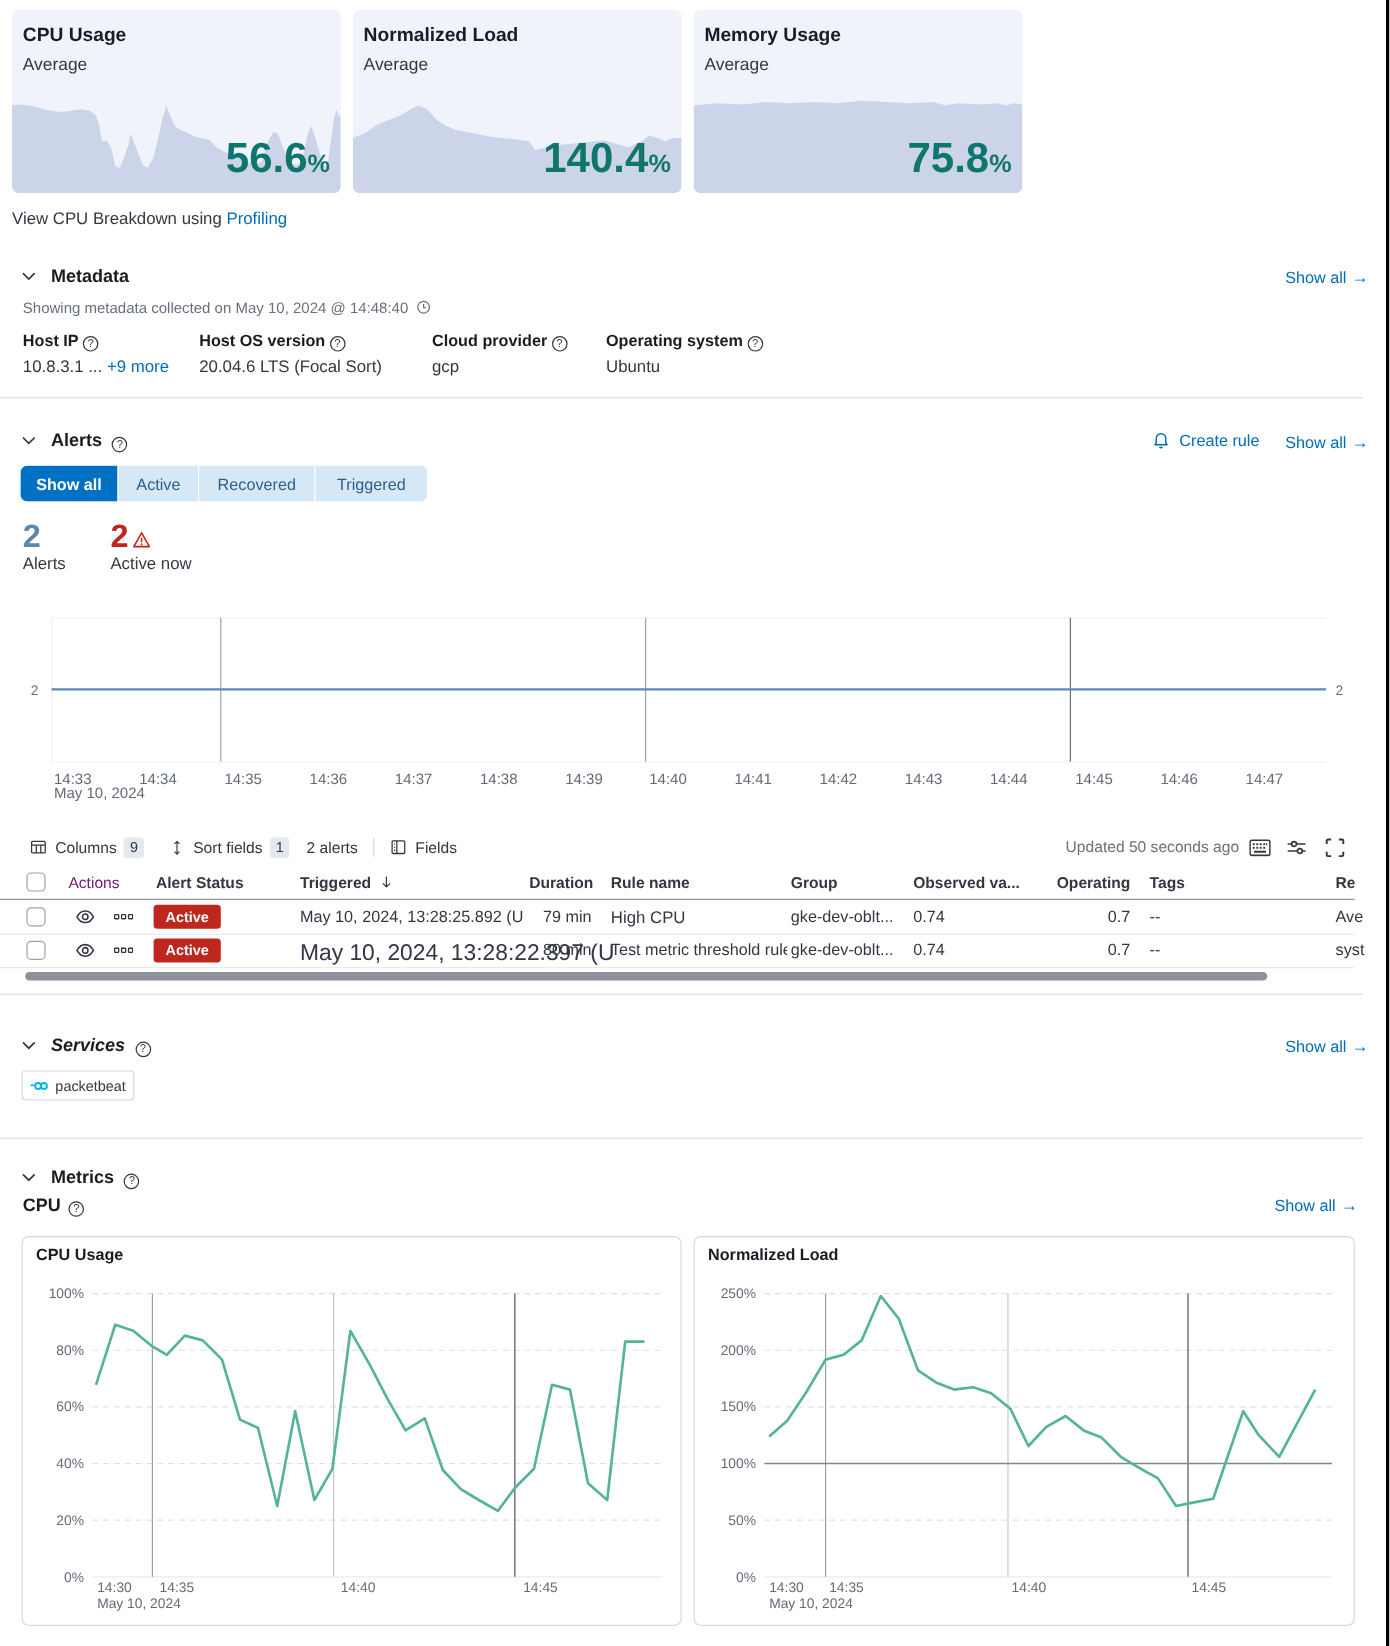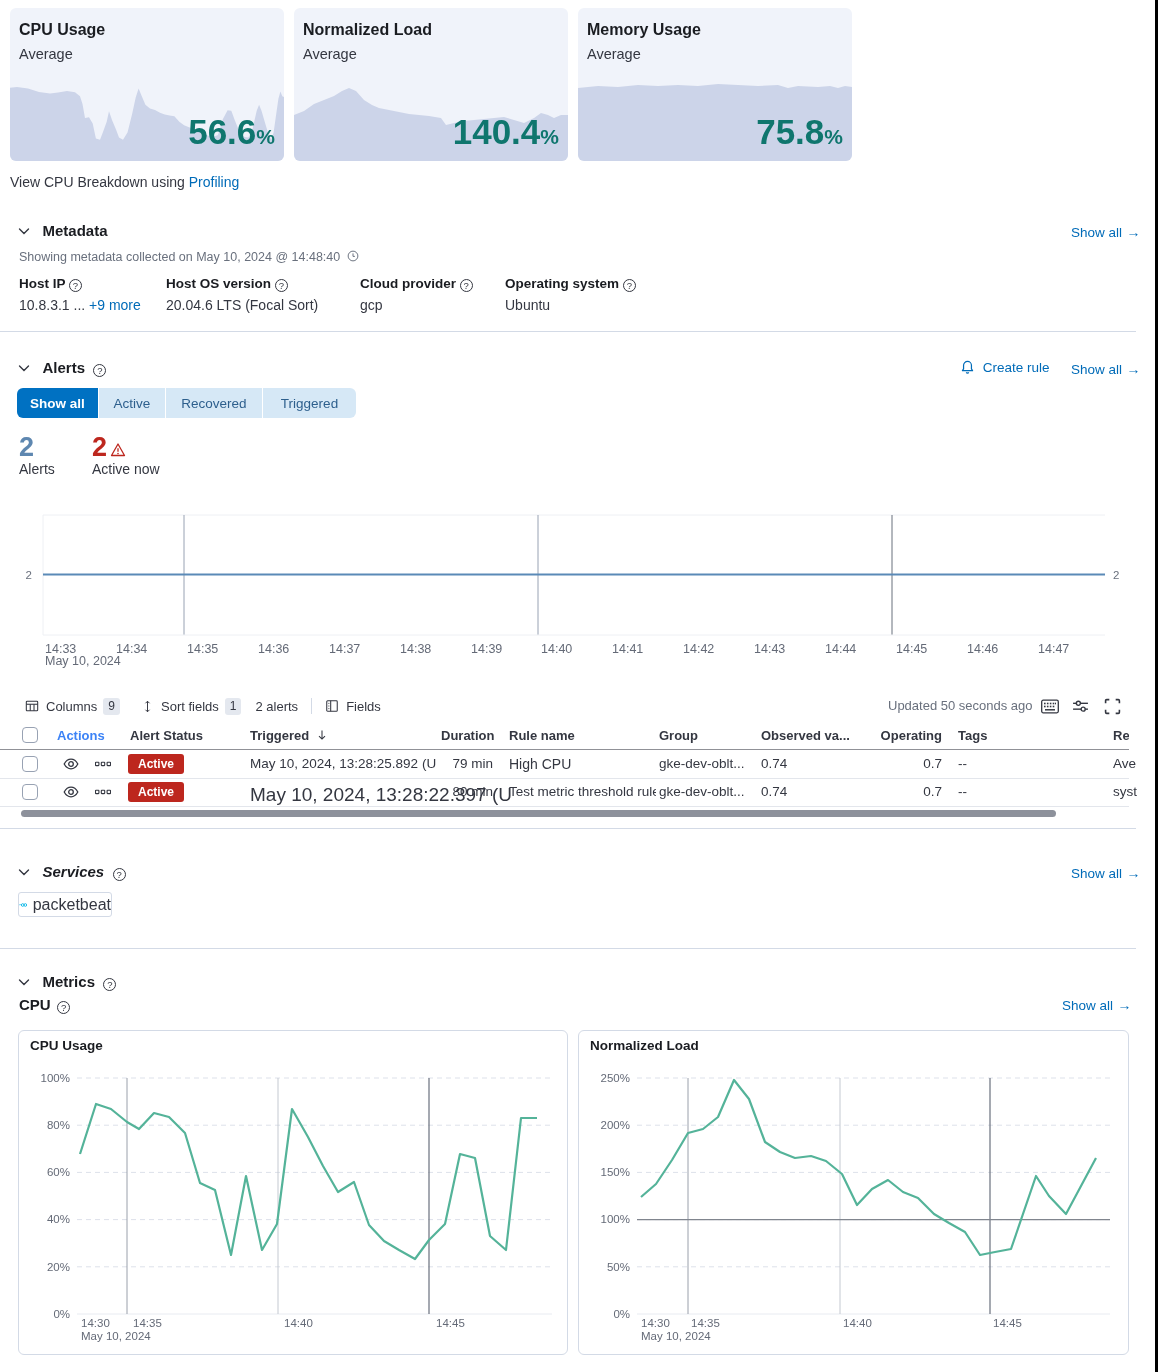--- a/index.html
+++ b/index.html
@@ -185,21 +185,21 @@
       <circle cx="6" cy="5" r="1.9" fill="#fff" stroke="#343741" stroke-width="1.3"></circle>
       <circle cx="10.5" cy="10.5" r="1.9" fill="#fff" stroke="#343741" stroke-width="1.3"></circle>
     </svg>
 <svg class="abs" width="17" height="17" viewBox="0 0 16 16" style="left:1104px; top:698px;">
       <path d="M1.5 5 V2.5 a1 1 0 0 1 1 -1 H5 M11 1.5 h2.5 a1 1 0 0 1 1 1 V5 M14.5 11 v2.5 a1 1 0 0 1 -1 1 H11 M5 14.5 H2.5 a1 1 0 0 1 -1 -1 V11" fill="none" stroke="#343741" stroke-width="1.5"></path>
     </svg>
 
 <div class="abs" style="left:0px; top:722px; width:1129px; height:85px; overflow:hidden;">
 
   <div class="abs" style="left:22px; top:5px; width:16px; height:16px; border:1px solid #98a2b3; border-radius:4px; background:#fff;"></div>
-  <div class="abs" style="left:57px; top:6px; font-size:13px; font-weight:bold; color:#3b82f6;">Actions</div>
+  <div class="abs" style="left:57px; top:6px; font-size:13px; font-weight:normal; color:#701a75;">Actions</div>
   <div class="abs" style="left:130px; top:6px; font-size:13px; font-weight:bold; color:#343741;">Alert Status</div>
   <div class="abs" style="left:250px; top:6px; font-size:13px; font-weight:bold; color:#343741;">Triggered
     <svg width="12" height="12" viewBox="0 0 16 16" style="vertical-align:-1px; margin-left:3px;">
           <path d="M8 2 V13 M4 9.5 L8 13.5 L12 9.5" fill="none" stroke="#343741" stroke-width="1.4"></path>
         </svg>
   </div>
   <div class="abs" style="left:441px; top:6px; width:52px; text-align:right; font-size:13px; font-weight:bold; color:#343741;">Duration</div>
   <div class="abs" style="left:509px; top:6px; font-size:13px; font-weight:bold; color:#343741;">Rule name</div>
   <div class="abs" style="left:659px; top:6px; font-size:13px; font-weight:bold; color:#343741;">Group</div>
   <div class="abs" style="left:761px; top:6px; font-size:13px; font-weight:bold; color:#343741;">Observed va...</div>
@@ -266,21 +266,21 @@
   <span class="sechead" style="margin-left:6px;font-style:italic;">Services</span>
   <span class="qicirc" style="margin-left:4px;"></span>
 </div>
 <div class="abs" style="left:1071px; top:864px;"><span class="seclink">Show all</span> <span style="color:#006bb8; font-size:14px;">→</span></div>
 <div class="abs" style="left:18px; top:892px; width:94px; height:25px; background:#fff; border:1px solid #d3dae6; border-radius:3px; display:flex; align-items:center; justify-content:center;">
   <svg width="16" height="10" viewBox="0 0 20 10">
         <path d="M0.5 5 C2 3.5 3 3.5 4.5 5" fill="none" stroke="#07b5e6" stroke-width="1.6"></path>
         <circle cx="8.5" cy="5" r="3.1" fill="none" stroke="#07b5e6" stroke-width="2"></circle>
         <circle cx="14.5" cy="5" r="3.1" fill="none" stroke="#07b5e6" stroke-width="2"></circle>
       </svg>
-  <span style="font-size:16px; color:#343741; margin-left:5px;">packetbeat</span>
+  <span style="font-size:12px; color:#343741; margin-left:5px;">packetbeat</span>
 </div>
 
 <div class="divider" style="top:948px;"></div>
 
 <div class="abs" style="left:16px; top:973px;">
   <svg class="qi" width="16" height="16" viewBox="0 0 16 16" style="vertical-align:-3px;">
         <path d="M3.5 6 L8 10.5 L12.5 6" fill="none" stroke="#343741" stroke-width="1.4" stroke-linecap="round"></path>
       </svg>
   <span class="sechead" style="margin-left:6px;">Metrics</span>
   <span class="qicirc" style="margin-left:4px;"></span>

